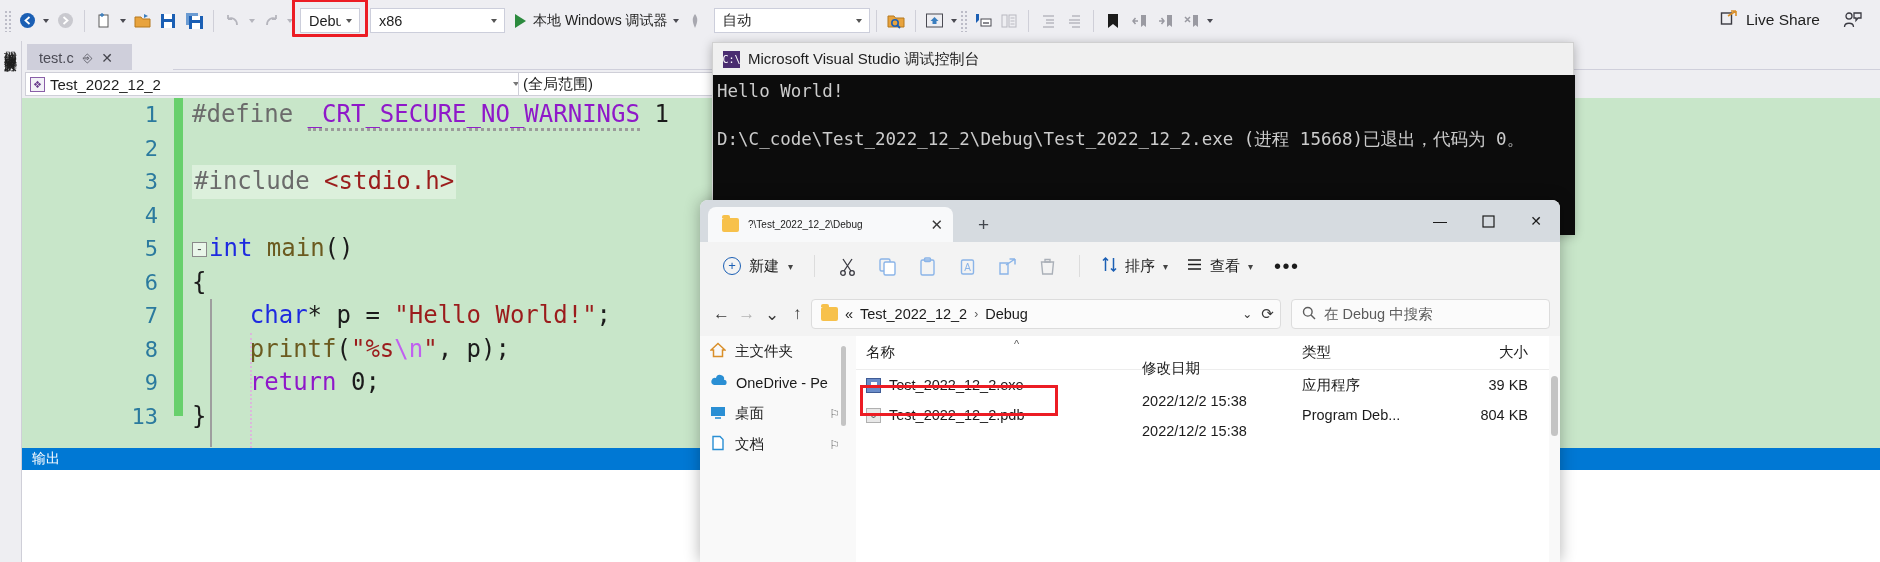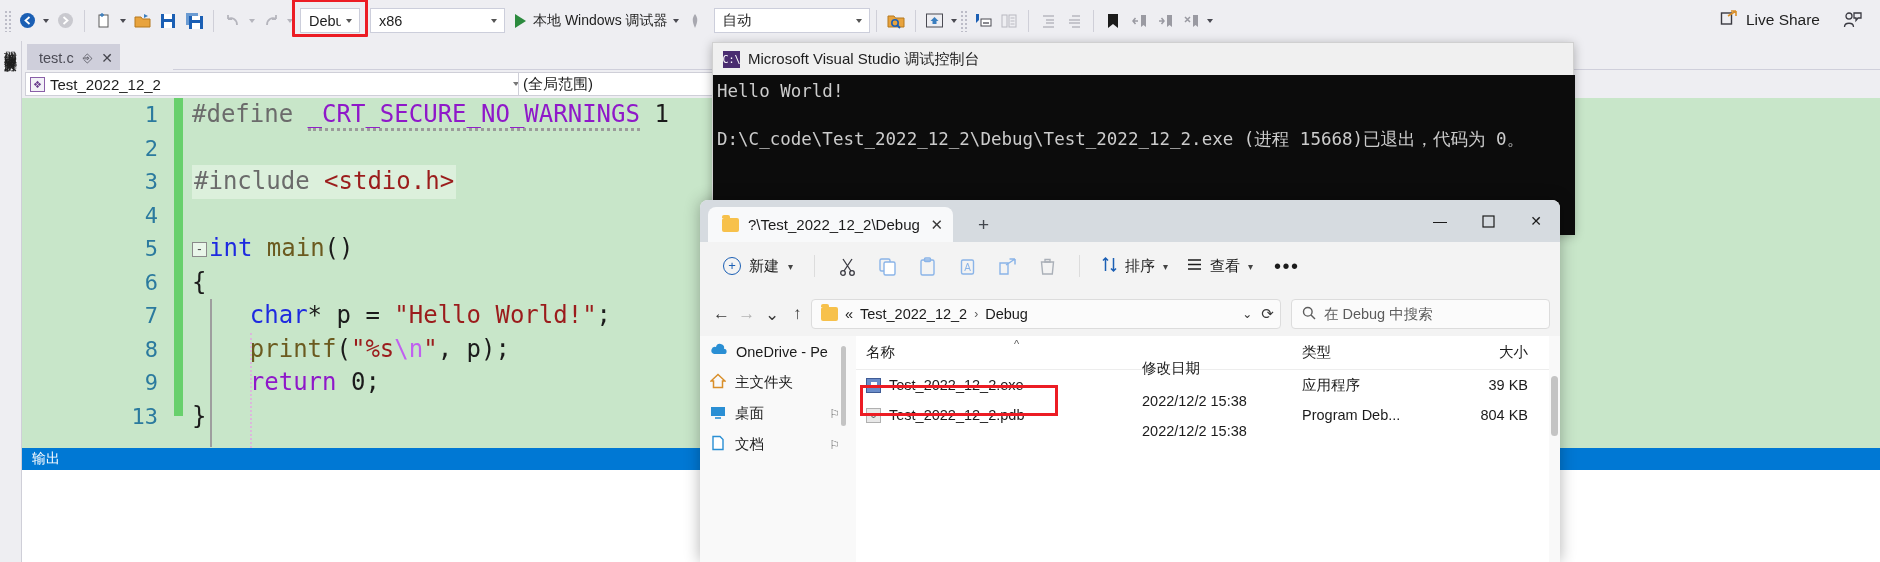--- a/index.html
+++ b/index.html
@@ -66,21 +66,21 @@
     position:absolute; left:1px; top:8px; width:18px;
     writing-mode: vertical-rl; text-orientation: upright;
     font-size:13px; color:#1e1e1e; letter-spacing:-1px; line-height:18px;
     white-space:nowrap;
   }
 
   
   .tabstrip { position:absolute; left:22px; top:44px; width:1858px; height:26px; background:#eeeef2; }
   .tab-doc {
     position:absolute; left:5px; top:0; height:26px; background:#cfcfdb;
-    display:flex; align-items:center; padding:0 7px 0 12px; gap:9px;
+    display:flex; align-items:center; padding:0 19px 0 12px; gap:9px;
     border-top:1px solid #cfcfdb;
   }
   .tab-doc .tname { font-size:14.5px; color:#4b4b55; }
   .tab-pin { font-size:12px; color:#55555f; }
   .tab-close { font-size:14px; color:#44444c; }
   .tabstrip-rest { position:absolute; left:151px; top:0; right:0; height:26px; background:#eeeef2; border-bottom:1px solid #cfcfdb; }
 
   
   .navbar { position:absolute; left:22px; top:70px; width:1858px; height:28px; background:#eeeef2; }
   .nav-combo {
@@ -160,21 +160,21 @@
     overflow:hidden;
   }
   .fe-titlebar { position:absolute; left:0; top:0; width:860px; height:42px; background:#d6dbe0; }
   .fe-tab {
     position:absolute; left:8px; top:7px; width:245px; height:35px;
     background:#f8f9fa; border-radius:8px 8px 0 0;
     display:flex; align-items:center; gap:9px; padding:0 10px 0 14px;
   }
   .folder-ico { width:17px;height:14px;background:#f7c14b;border-radius:2px; position:relative; }
   .folder-ico::before{content:"";position:absolute;left:0;top:-3px;width:8px;height:3px;background:#f7c14b;border-radius:2px 2px 0 0;}
-  .fe-tab .tt { font-size:15px; color:#1b1b1b; white-space:nowrap; overflow:hidden; }
+  .fe-tab .tt { font-size:10px; color:#1b1b1b; white-space:nowrap; overflow:hidden; }
   .fe-tab .tx { margin-left:auto; font-size:15px; color:#3a3a3a; }
   .fe-newtab { position:absolute; left:278px; top:14px; font-size:19px; color:#42464d; }
   .fe-wctl { position:absolute; top:0; height:42px; width:48px; display:flex; align-items:center; justify-content:center; font-size:14px; color:#1b1b1b; }
   .fe-min { right:96px; } .fe-max { right:48px; } .fe-close { right:0; }
 
   .fe-toolbar { position:absolute; left:0; top:42px; width:860px; height:48px; background:#f3f3f3;
     display:flex; align-items:center; padding-left:14px; }
   .fe-new { display:flex; align-items:center; gap:8px; padding:5px 9px; border-radius:4px; }
   .circ-plus { width:18px;height:18px;border:1.4px solid #1b5fb4;border-radius:50%;
     color:#1b5fb4;font-size:13px;line-height:15px;text-align:center; }
@@ -608,30 +608,30 @@
               <path d="M9 9 L13 13" stroke="#5c5c5c" stroke-width="1.5"></path>
             </svg>
         </span>
         <span>在 Debug 中搜索</span>
       </div>
     </div>
 
     <div class="fe-content">
       <div class="fe-nav" id="fe-nav">
           <div class="fe-navitem">
+            <span><svg width="16" height="16" viewBox="0 0 16 16">
+                <path d="M8 1.5 L15 8 h-2.5 v6.5 h-9 V8 H1 z" fill="none" stroke="#d98f2a" stroke-width="1.5"></path>
+              </svg></span>
+            <span>主文件夹</span>
+          </div>
+          <div class="fe-navitem">
             <span><svg width="17" height="16" viewBox="0 0 17 16">
                 <path d="M4 12 h10 a2.6 2.6 0 0 0 0-5.2 A4 4 0 0 0 6 5 A3.5 3.5 0 0 0 4 12 z" fill="#2a8fd4"></path>
               </svg></span>
             <span>OneDrive - Pe</span>
-          </div>
-          <div class="fe-navitem">
-            <span><svg width="16" height="16" viewBox="0 0 16 16">
-                <path d="M8 1.5 L15 8 h-2.5 v6.5 h-9 V8 H1 z" fill="none" stroke="#d98f2a" stroke-width="1.5"></path>
-              </svg></span>
-            <span>主文件夹</span>
           </div>
           <div class="fe-navitem">
             <span><svg width="16" height="16" viewBox="0 0 16 16">
                 <rect x="1" y="3" width="14" height="9" fill="#2a8fd4"></rect>
                 <path d="M5 14 h6" stroke="#2a8fd4" stroke-width="1.6"></path>
               </svg></span>
             <span>桌面</span>
             <span class="pin">⚐</span>
           </div>
           <div class="fe-navitem">

